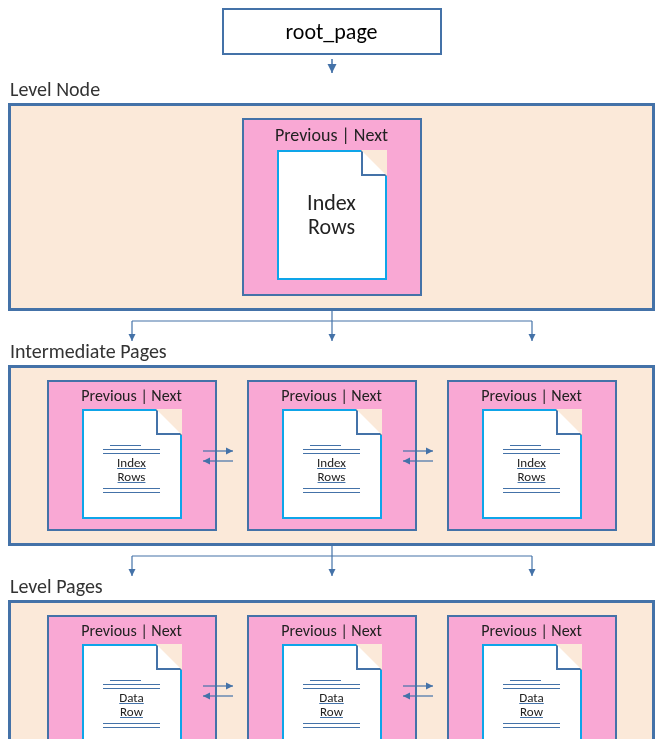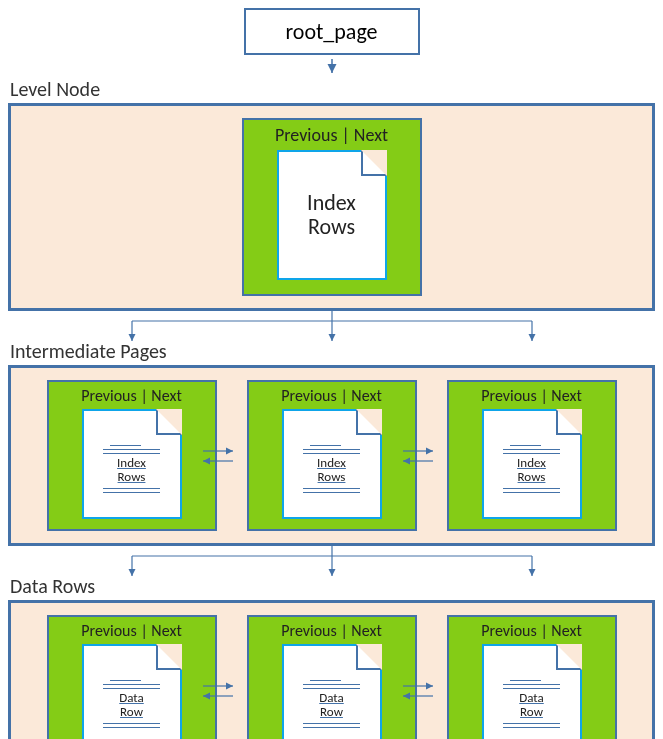--- a/index.html
+++ b/index.html
@@ -4,21 +4,21 @@
 <style>
   * { box-sizing: border-box; }
   body {
     margin: 0;
     padding: 8px;
     font-family: Calibri, Arial, sans-serif;
     background: #fff;
     width: 663px;
   }
   .root-page-box {
-    width: 176px;
+    width: 220px;
     margin: 0 auto 4px auto;
     border: 2px solid #4472a8;
     background: #fff;
     padding: 8px;
     text-align: center;
     font-size: 22px;
   }
   .section-label {
     font-size: 20px;
     color: #333;
@@ -31,21 +31,21 @@
     position: relative;
   }
   .nodes-row {
     display: flex;
     justify-content: center;
     gap: 30px;
     align-items: flex-start;
   }
   .node-box {
     border: 2px solid #4472a8;
-    background: #84cc16;
+    background: #f9a8d4;
     padding: 4px 8px 10px 8px;
     text-align: center;
     width: 170px;
     display: flex;
     flex-direction: column;
     align-items: center;
   }
   .node-box.big { width: 180px; padding-bottom: 14px; }
   .prev-next {
     font-size: 16px;
@@ -216,21 +216,21 @@
 </div>
 
 <svg class="connector" width="640" height="34">
   <line x1="320" y1="0" x2="320" y2="10" stroke="#4472a8" stroke-width="1.2"></line>
   <line x1="120" y1="10" x2="520" y2="10" stroke="#4472a8" stroke-width="1.2"></line>
   <line x1="120" y1="10" x2="120" y2="30" stroke="#4472a8" stroke-width="1.2" marker-end="url(#ah)"></line>
   <line x1="320" y1="10" x2="320" y2="30" stroke="#4472a8" stroke-width="1.2" marker-end="url(#ah)"></line>
   <line x1="520" y1="10" x2="520" y2="30" stroke="#4472a8" stroke-width="1.2" marker-end="url(#ah)"></line>
 </svg>
 
-<div class="section-label" style="margin-top:-6px;">Data Rows</div>
+<div class="section-label" style="margin-top:-6px;">Level Pages</div>
 <div class="level-container" style="position:relative;">
   <div class="nodes-row" id="data-row">
       <div class="node-box">
         <div class="prev-next">Previous  |  Next</div>
         <div class="page-icon small">
           <div class="fold"></div>
           <div class="lines-top">
             <div class="short"></div>
             <div></div>
             <div></div>

